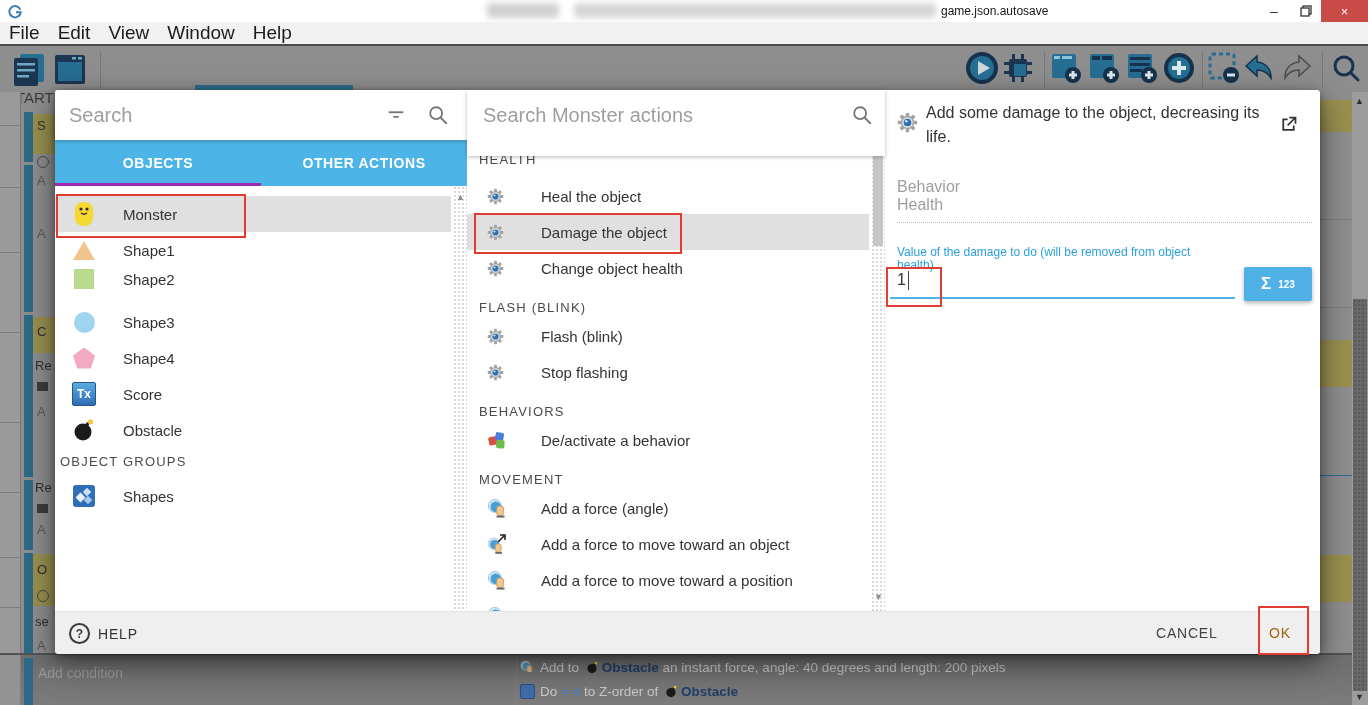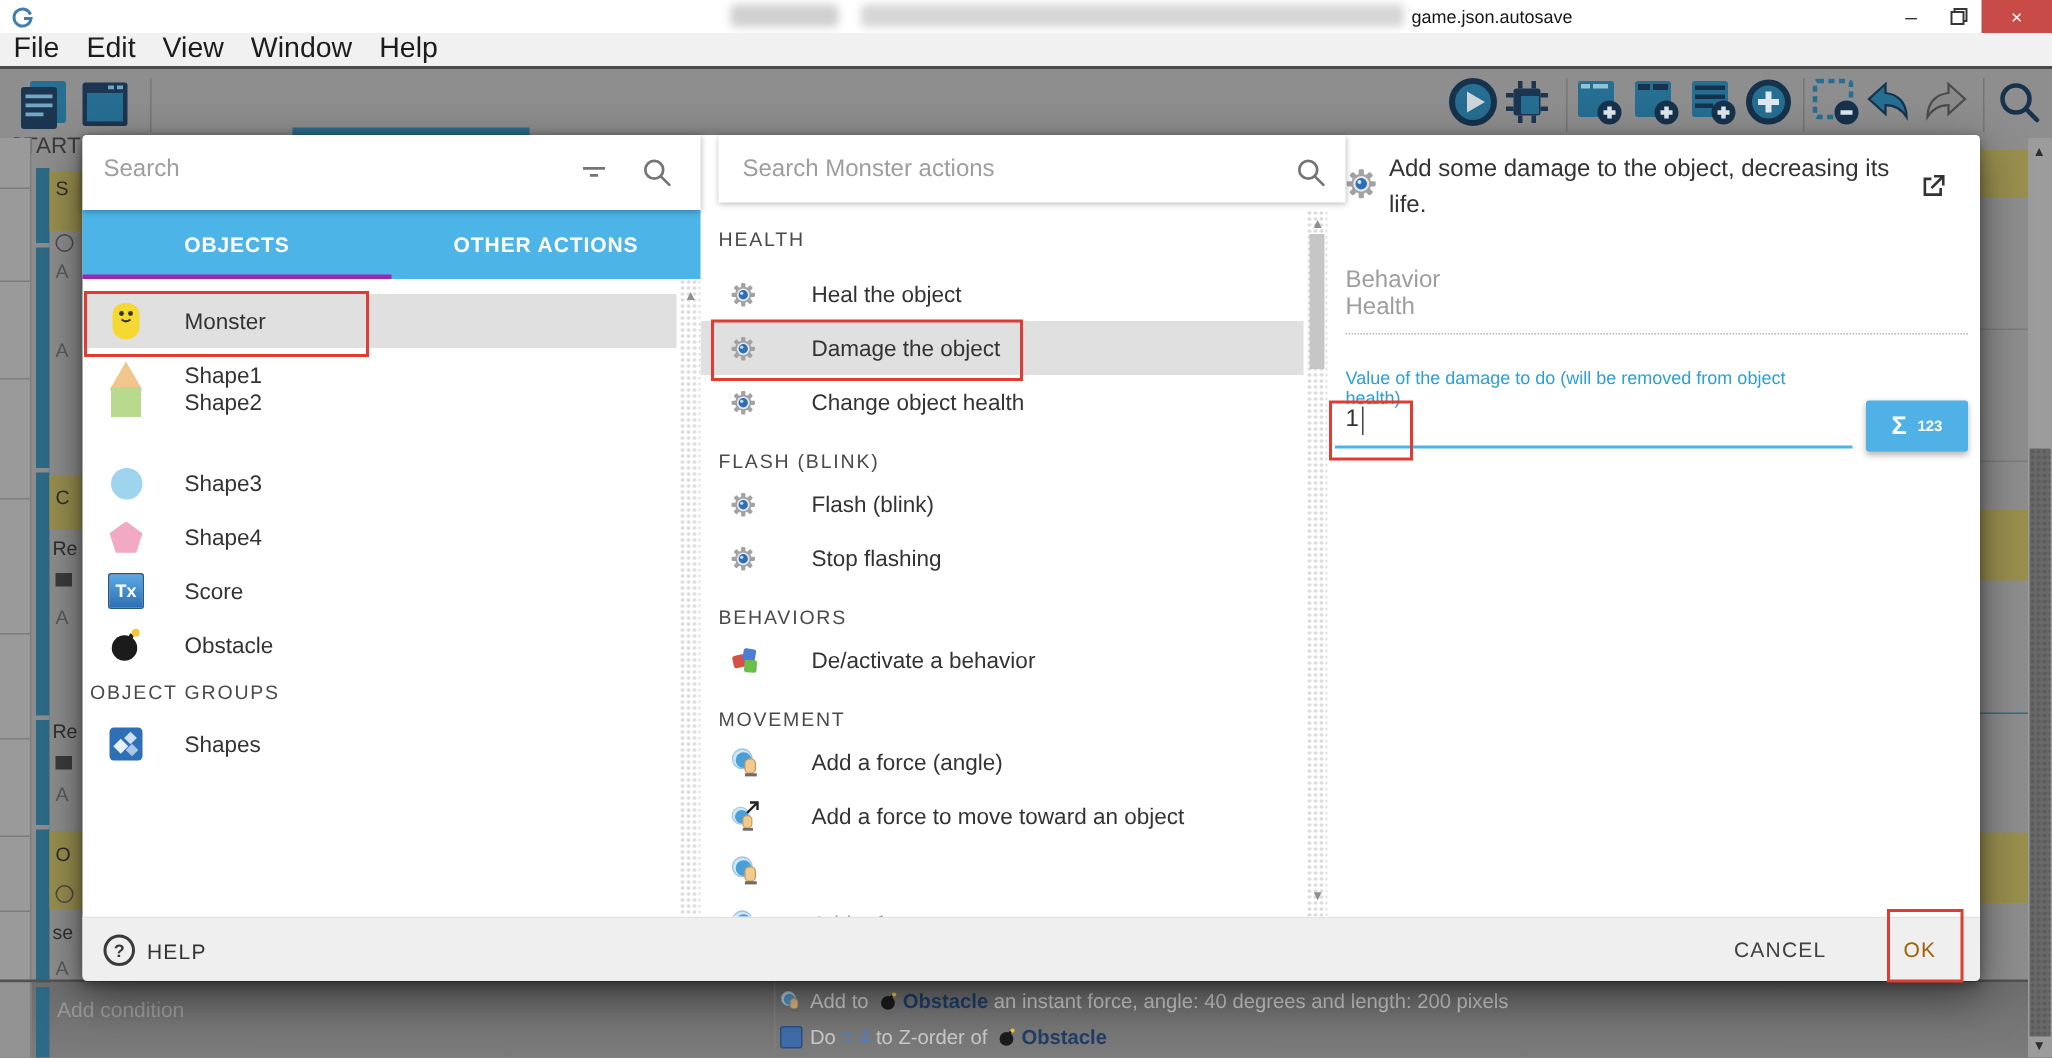--- a/index.html
+++ b/index.html
@@ -20,21 +20,21 @@
   .tealbar{position:absolute;left:24px;width:9px;background:#2d6a87;}
   .frag{position:absolute;font-size:13px;color:#2f2f2f;}
   .margincol{position:absolute;left:0;width:20px;background:#9a9a9a;border-right:1px solid #7d7d7d;}
   .tick{position:absolute;left:0;width:20px;height:1px;background:#7d7d7d;}
   .evtext{white-space:pre;font-size:13.5px;color:#c8c8c8;}
   .evobj{font-weight:bold;color:#203d68;}
   
   .dialog{position:absolute;left:55px;top:90px;width:1265px;height:563px;background:#ffffff;border-radius:3px;
     box-shadow:0 10px 30px rgba(0,0,0,.5),0 3px 8px rgba(0,0,0,.35);}
   .card{position:absolute;background:#fff;box-shadow:0 1px 4px rgba(0,0,0,.28);z-index:3;}
-  .searchinput{border:none;outline:none;background:transparent;font-size:16px;color:#333;font-family:"Liberation Sans",sans-serif;}
+  .searchinput{border:none;outline:none;background:transparent;font-size:20px;color:#333;font-family:"Liberation Sans",sans-serif;}
   .searchinput::placeholder{color:#9e9e9e;}
   .tabbar{position:absolute;left:0;top:50px;width:412px;height:46px;background:#4db4e8;z-index:2;}
   .tab{position:absolute;top:0;height:46px;display:flex;align-items:center;justify-content:center;
     color:#fff;font-size:14px;font-weight:bold;letter-spacing:.6px;}
   .lrow{position:absolute;left:0;right:16px;height:36px;display:flex;align-items:center;padding-left:17px;}
   .lrow .lbl{font-size:15px;color:#333;margin-left:27px;}
   .arow{position:absolute;left:0;right:16px;height:36px;display:flex;align-items:center;padding-left:20px;}
   .arow .lbl{font-size:15px;color:#333;margin-left:37px;}
   .selrow{background:#e0e0e0;}
   .seclabel{position:absolute;left:12px;font-size:13px;color:#4a4a4a;letter-spacing:1.2px;}
@@ -321,21 +321,21 @@
           <path d="M8 12q3 2.5 6 0" stroke="#333" stroke-width="1.4" fill="none"></path>
         </svg>
         <span class="lbl">Monster</span>
       </div>
       <div class="lrow" style="top:46px">
         <span class="objicon">
             <span style="width:0;height:0;border-left:11px solid transparent;border-right:11px solid transparent;border-bottom:19px solid #f2c58c"></span>
           </span>
         <span class="lbl">Shape1</span>
       </div>
-      <div class="lrow" style="top:64px">
+      <div class="lrow" style="top:75px">
         <span class="objicon">
             <span style="width:20px;height:20px;background:#b8da8e"></span>
           </span>
         <span class="lbl">Shape2</span>
       </div>
       <div class="lrow" style="top:118px">
         <span class="objicon">
             <span style="width:21px;height:21px;border-radius:50%;background:#9fd4ee"></span>
           </span>
         <span class="lbl">Shape3</span>
@@ -367,21 +367,21 @@
           <rect x="13" y="13" width="6" height="6" fill="#a8c6e8" transform="rotate(45 16 16)"></rect>
         </svg>
         <span class="lbl">Shapes</span>
       </div>
       <div class="scrollstrip" style="right:0;top:0;height:425px">
         <div class="scrollarrow" style="left:3px;top:6px">▲</div>
       </div>
     </div>
 
     <div class="abs" style="left:412px;top:0;width:418px;height:521px">
-      <div class="card" style="left:12px;top:0;width:418px;height:45px">
+      <div class="card" style="left:0;top:0;width:418px;height:66px">
         <input class="searchinput abs" style="left: 14px; top: 13px; width: 340px;" placeholder="Search Monster actions">
         <svg class="abs" style="left:384px;top:14px" width="22" height="22" viewBox="0 0 24 24">
             <use href="#magnifier"></use>
           </svg>
       </div>
 
       <div class="abs" style="left:0;top:50px;width:418px;height:471px;overflow:hidden">
         <div class="abs seclabel" style="top:12px">HEALTH</div>
         <div class="arow" style="top:38px">
           <svg width="17" height="17" viewBox="0 0 24 24">
@@ -436,20 +436,21 @@
             <svg width="12" height="12" viewBox="0 0 12 12" style="position:absolute;left:9px;top:-2px">
                 <path d="M2 10L8 4M4 3h5v5" stroke="#222" stroke-width="1.6" fill="none"></path>
               </svg>
           </span>
           <span class="lbl" style="margin-left:33px">Add a force to move toward an object</span>
         </div>
         <div class="arow" style="top:422px">
           <svg width="21" height="21" viewBox="0 0 24 24">
               <use href="#force"></use>
             </svg>
+          <span class="lbl" style="margin-left:33px">Add a force to move toward a position</span>
         </div>
         <div class="arow" style="top:458px">
           <svg width="21" height="21" viewBox="0 0 24 24">
               <use href="#force"></use>
             </svg>
           <span class="lbl" style="margin-left:33px">Add a force</span>
         </div>
         <div class="scrollstrip" style="right:0;top:0;height:471px">
           <div class="scrollarrow" style="left:3px;top:4px">▲</div>
           <div class="scrollthumb abs" style="left:2px;top:16px;width:10px;height:90px"></div>

